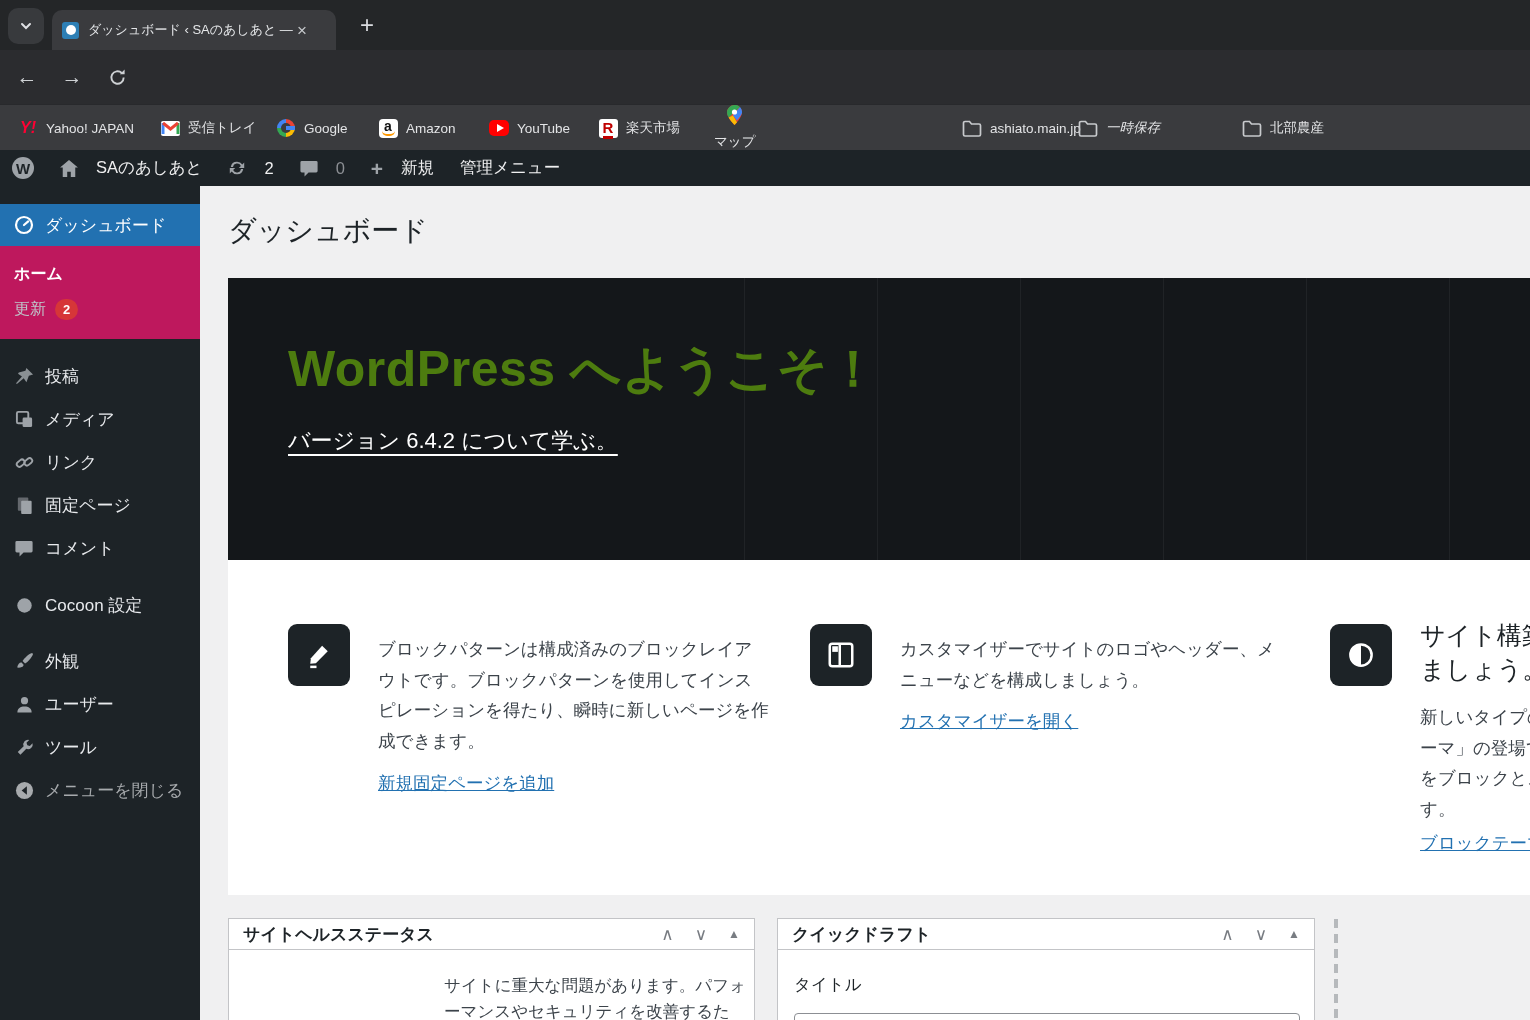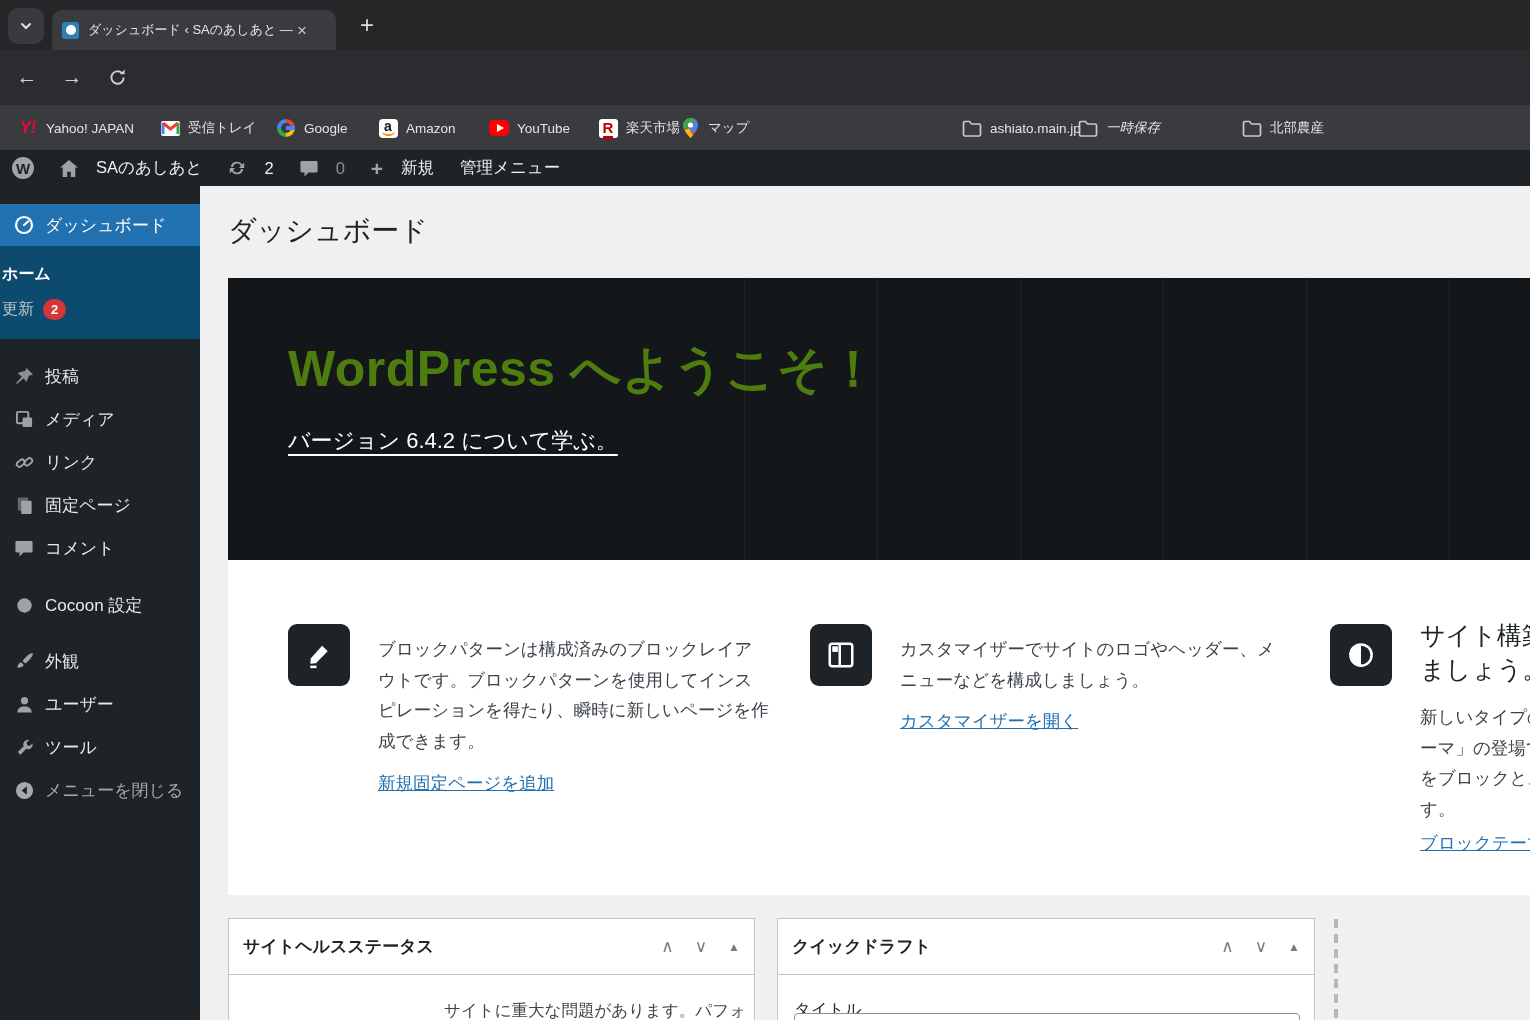--- a/index.html
+++ b/index.html
@@ -42,21 +42,21 @@
   .count-dim{color:#8c8f94;}
   .abplus{color:#9ea3a8;font-size:21px;font-weight:700;line-height:1;}
 
   
   .sidebar{position:absolute;left:0;top:186px;width:200px;height:834px;background:#1d2327;color:#e8eaed;}
   .mi{display:flex;align-items:center;gap:11px;height:43px;padding-left:14px;font-size:17px;}
   .mi .ico{width:20px;height:20px;color:#9ea3a8;display:flex;align-items:center;justify-content:center;flex:0 0 auto;}
   .mi-active{height:42px;background:#2271b1;color:#fff;margin-top:18px;}
   .mi-active .ico{color:#fff;}
   .arrow-out{position:absolute;left:200px;top:225px;width:0;height:0;border:9px solid transparent;border-left:9px solid #2271b1;margin-top:-9px;}
-  .submenu{background:#0c4a6e;padding:13px 0 15px 2px;}
+  .submenu{background:#be185d;padding:13px 0 15px 14px;}
   .sm-home{font-size:16px;font-weight:700;color:#fff;height:30px;display:flex;align-items:center;}
   .sm-upd{font-size:16px;color:#bfc4c9;height:30px;display:flex;align-items:center;margin-top:5px;}
   .badge{display:inline-block;margin-left:9px;background:#d63638;color:#fff;font-size:13px;line-height:1;padding:4px 8px;border-radius:11px;font-weight:600;}
   .menugap{height:16px;}
   .collapse-row{color:#a7aaad;}
   .collapse-row .ico{color:#a7aaad;}
 
   
   .content{position:absolute;left:200px;top:186px;width:1330px;height:834px;background:#f0f0f1;}
   .pagetitle{position:absolute;left:28px;top:26px;font-size:28px;color:#1d2327;font-weight:400;}
@@ -67,21 +67,21 @@
   .wver{position:absolute;left:60px;top:148px;color:#fff;font-size:22px;text-decoration:underline;text-underline-offset:6px;}
   .wbody{position:absolute;left:0;top:282px;width:100%;height:335px;background:#fff;}
   .wicon{position:absolute;top:64px;width:62px;height:62px;border-radius:9px;background:#1d2327;display:flex;align-items:center;justify-content:center;}
   .wcol{position:absolute;top:58px;}
   .wcol h3{margin:0;font-size:25px;font-weight:400;color:#1d2327;line-height:1.36;}
   .wcol p{margin:16px 0 0 0;font-size:17.5px;color:#3c434a;line-height:1.75;}
   .wcol a{display:inline-block;margin-top:14px;font-size:17.5px;color:#2271b1;text-decoration:underline;}
 
   
   .postbox{position:absolute;background:#fff;border:1px solid #c3c4c7;}
-  .pb-head{height:56px;border-bottom:1px solid #c3c4c7;display:flex;align-items:center;padding:0 14px;}
+  .pb-head{height:31px;border-bottom:1px solid #c3c4c7;display:flex;align-items:center;padding:0 14px;}
   .pb-title{font-size:17px;font-weight:700;color:#1d2327;flex:1;}
   .pb-ctl{display:flex;align-items:center;gap:21px;color:#787c82;}
   .pb-ctl .chev{font-size:17px;}
   .pb-ctl .tri{font-size:12px;}
   .sh-text{margin:22px 0 0 215px;width:305px;font-size:16.5px;color:#3c434a;line-height:1.6;}
   .qd-label{margin:24px 0 0 16px;font-size:16.5px;color:#1d2327;}
   .qd-input{position:absolute;left:16px;top:94px;width:506px;height:40px;border:1px solid #8c8f94;border-radius:4px;background:#fff;}
   .dropzone{position:absolute;left:1134px;top:733px;width:4px;height:290px;background:repeating-linear-gradient(to bottom,#b6b9bc 0 9px,transparent 9px 15px);}
   svg{display:block;}
 </style>
@@ -163,21 +163,21 @@
           <span class="yticon"></span>
         </span>
       <span>YouTube</span>
     </div>
     <div class="bm" style="left:598px;">
       <span class="bmicon">
           <span class="ricon"><u>R</u></span>
         </span>
       <span>楽天市場</span>
     </div>
-    <div class="bm" style="left:680px;">
+    <div class="bm" style="left:714px;flex-direction:column;">
       <span class="bmicon">
         <svg width="15" height="20" viewBox="0 0 15 20">
             <path d="M7.5 0A7.5 7.5 0 0 0 0 7.5C0 12.5 7.5 20 7.5 20S15 12.5 15 7.5A7.5 7.5 0 0 0 7.5 0z" fill="#ea4335"></path>
             <path d="M7.5 0A7.5 7.5 0 0 0 0 7.5c0 1.5.7 3.3 1.7 5L13 1.9A7.5 7.5 0 0 0 7.5 0z" fill="#34a853"></path>
             <path d="M13 1.9L6 10.5l4 4.9c2.4-2.9 5-6.4 5-7.9A7.5 7.5 0 0 0 13 1.9z" fill="#4285f4"></path>
             <path d="M1.7 12.5c1.5 2.6 3.8 5.4 5.8 7.5 0 0 1.3-1.5 2.5-2.6L6 10.5z" fill="#fbbc04"></path>
             <circle cx="7.5" cy="7" r="2.6" fill="#fff"></circle>
           </svg>
       </span>
       <span>マップ</span>

